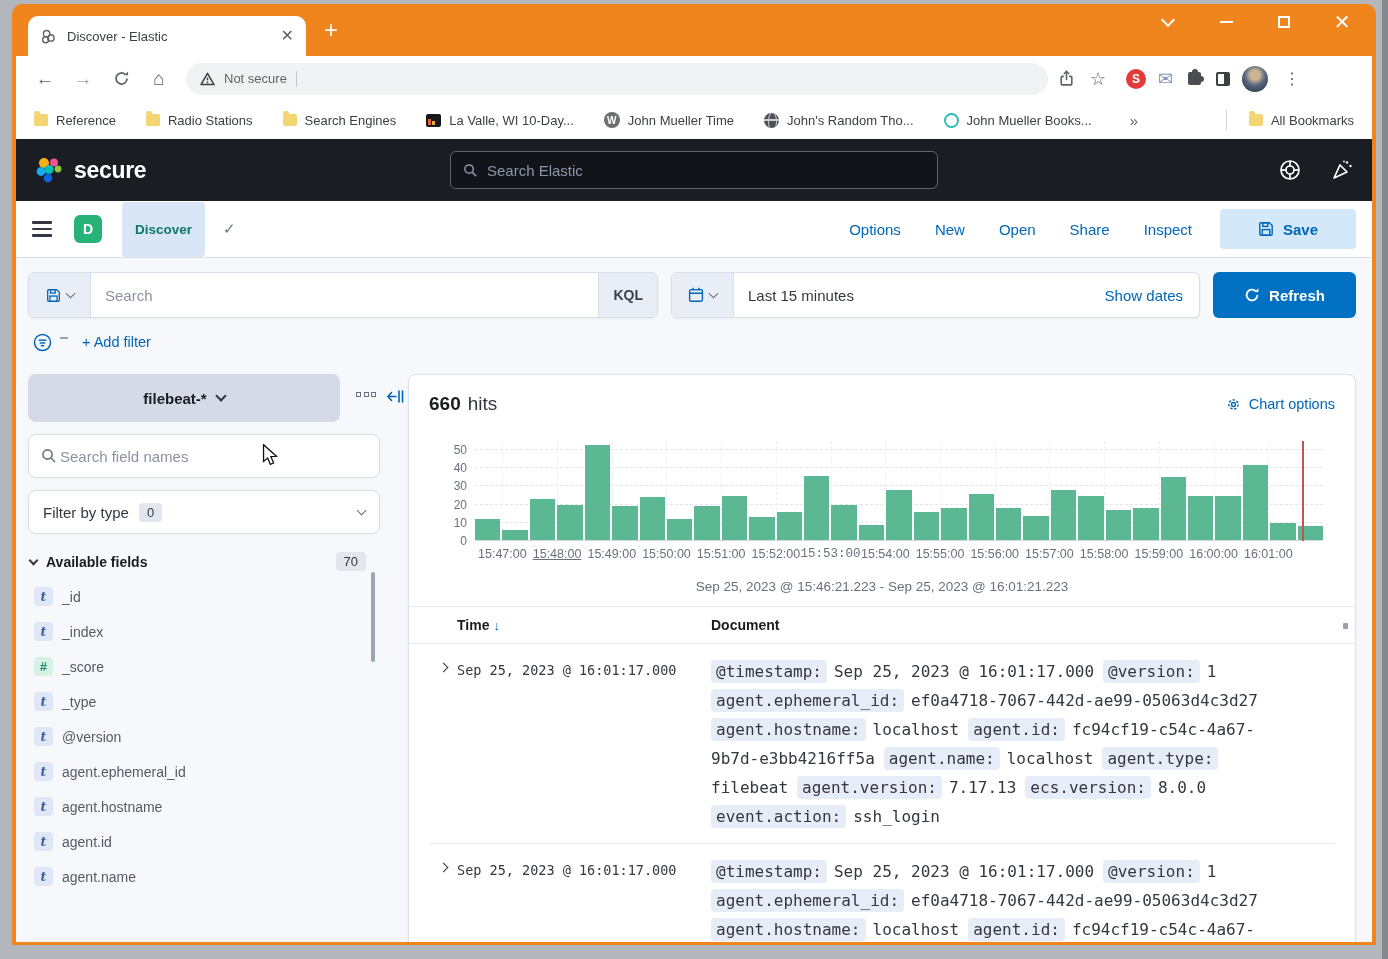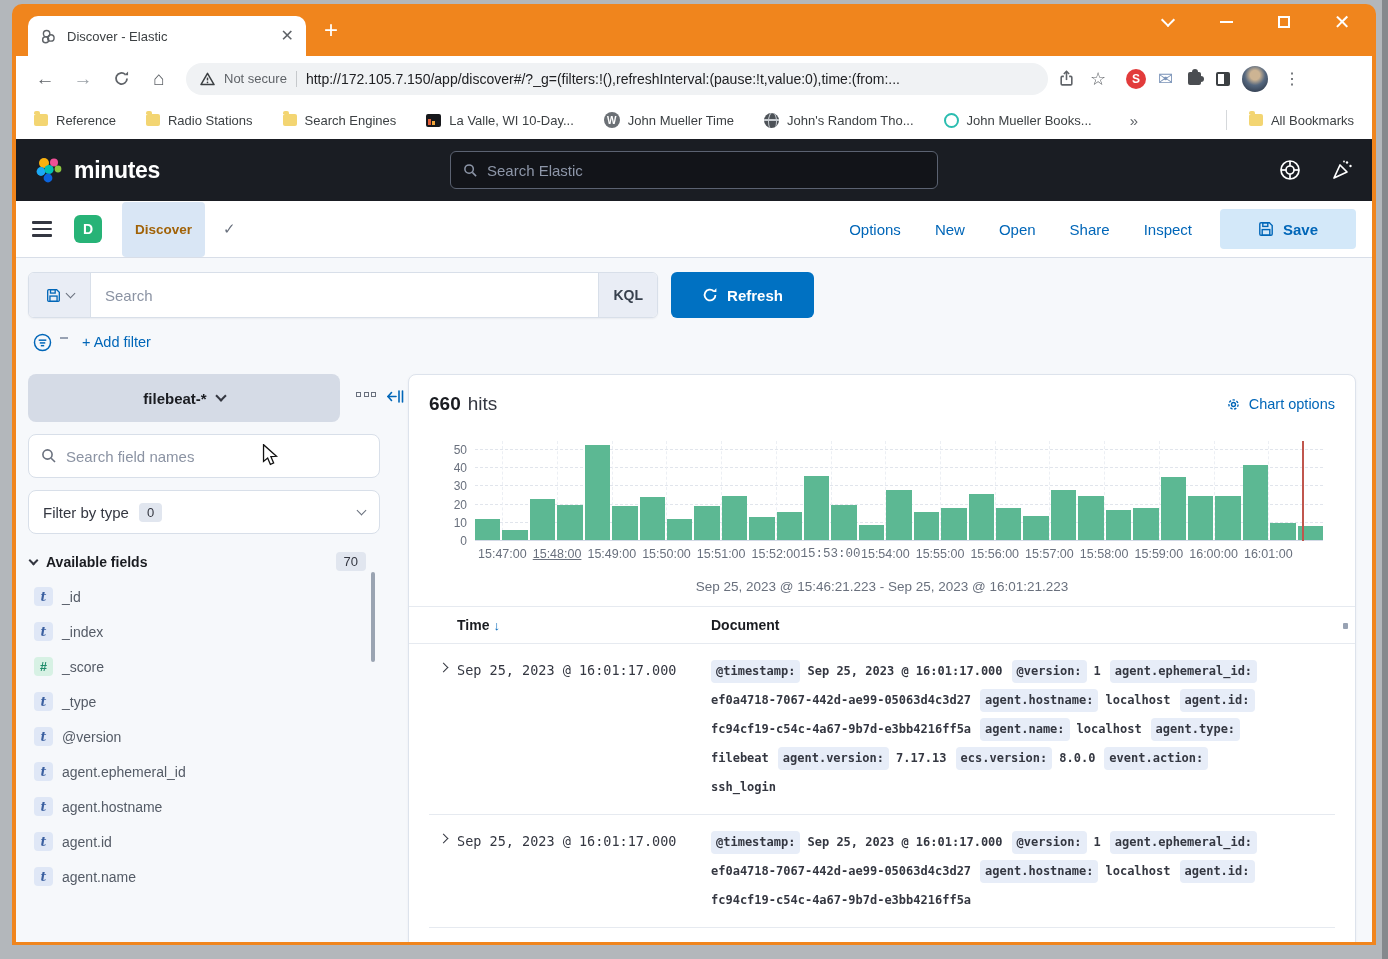--- a/index.html
+++ b/index.html
@@ -78,21 +78,21 @@
     display:flex; align-items:center; padding:0 12px; gap:9px; color:#8d96a8; font-size:15px; }
   .eh-icons { width:300px; display:flex; justify-content:flex-end; gap:28px; align-items:center; }
 
   
   .atoolbar { height:57px; display:flex; align-items:center; padding:0 16px; gap:14px;
     border-bottom:1px solid #d8dee8; background:#fff; flex:none; }
   .hamb { width:20px; display:flex; flex-direction:column; gap:4px; padding:4px 0; }
   .hamb span { height:2.5px; background:#343741; border-radius:1px; }
   .space-badge { width:28px; height:28px; border-radius:6px; background:#27b377; color:#fff;
     display:flex; align-items:center; justify-content:center; font-weight:bold; font-size:14px; margin-left:8px; }
-  .crumb-pill { background:#d9e6f5; color:#a16207; font-weight:600; font-size:13.5px;
+  .crumb-pill { background:#d9e6f5; color:#0f766e; font-weight:600; font-size:13.5px;
     border-radius:4px; padding:20px 13px; margin-left:6px; }
   .crumb-check { color:#69707d; font-size:15px; margin-left:4px; }
   .app-nav { margin-left:auto; display:flex; align-items:center; gap:34px; font-size:15px; color:#0066b8; }
   .save-btn { height:40px; margin-left:14px; background:#d3e8f9; border-radius:4px; padding:0 18px;
     display:flex; align-items:center; gap:9px; color:#0066b8; font-weight:600; font-size:15px; width:136px; justify-content:center; }
 
   
   .page { flex:1; background:#f6f8fb; position:relative; overflow:hidden; padding:14px 16px 0 12px; }
   .query-row { display:flex; gap:13px; }
   .control { height:46px; background:#fff; border:1px solid #d8dfe9; border-radius:6px;
@@ -118,21 +118,21 @@
 
   
   .sidebar { width:352px; position:relative; flex:none; }
   .idx-btn { width:312px; height:48px; background:#d5dbe6; border-radius:8px; display:flex;
     align-items:center; justify-content:center; gap:10px; font-weight:700; font-size:15px; color:#1a1c21; }
   .idx-chev { width:8px; height:8px; border-right:2px solid #343741; border-bottom:2px solid #343741; transform:rotate(45deg); margin-top:-4px; }
   .boxes { position:absolute; top:18px; right:4px; display:flex; gap:2.5px; }
   .boxes span { width:5px; height:5px; border:1.6px solid #69707d; }
   .collapse-ic { position:absolute; top:14px; right:-24px; }
   .fsearch { margin-top:12px; height:44px; background:#fff; border:1px solid #d8dfe9; border-radius:8px;
-    display:flex; align-items:center; padding:0 12px; gap:9px; color:#8b93a3; font-size:15px; }
+    display:flex; align-items:center; padding:0 12px; gap:3px; color:#8b93a3; font-size:15px; }
   .tfilter { margin-top:12px; height:44px; background:#fff; border:1px solid #d8dfe9; border-radius:8px;
     display:flex; align-items:center; padding:0 14px; gap:10px; color:#343741; font-size:15px; }
   .cbadge { background:#e1e6ef; border-radius:4px; padding:2px 8px; font-size:13px; color:#343741; }
   .tfilter .chev { margin-left:auto; }
   .avail { margin-top:18px; display:flex; align-items:center; gap:9px; padding-left:2px; }
   .avail-label { font-weight:700; font-size:14px; color:#1a1c21; }
   .avail .cbadge { margin-left:auto; margin-right:14px; }
   .avail-chev { width:7px; height:7px; border-right:2px solid #343741; border-bottom:2px solid #343741; transform:rotate(45deg); margin-top:-3px; }
   .side-scroll { position:absolute; right:5px; top:198px; width:4px; height:90px; background:#9aa4b2; border-radius:2px; }
   .fields { margin-top:8px; }
@@ -173,21 +173,21 @@
   .sortarrow { color:#0066b8; font-weight:400; margin-left:4px; font-size:13px; }
   .th-doc { font-weight:700; font-size:14px; color:#1a1c21; padding-left:14px; }
   .tbl-dot { position:absolute; right:7px; top:248px; width:5px; height:6px; background:#98a2b3; border-radius:1px; }
 
   .doc-row { display:flex; padding:13px 0 12px; border-bottom:1px solid #e6eaf0; }
   .rchev { width:28px; padding-top:7px; display:flex; justify-content:center; }
   .rchev i { width:7px; height:7px; border-right:1.8px solid #343741; border-top:1.8px solid #343741;
     transform:rotate(45deg); display:block; }
   .rtime { width:240px; font-family:"DejaVu Sans Mono", monospace; font-size:13.5px; color:#343741; padding-top:5px; flex:none; }
   .rdoc { width:600px; padding:0 28px 0 14px; line-height:29px; font-family:"DejaVu Sans Mono", monospace;
-    font-size:12px; color:#343741;font-weight:bold; }
+    font-size:16px; color:#343741; }
   .pill { display:inline-block; background:#e7edf8; border-radius:4px; padding:0 5px; margin-right:7px;
     line-height:23px; }
   .val { margin-right:9px; }
 
   .cursor { position:absolute; left:245px; top:186px; z-index:50; }
 </style>
 </head>
 <body>
 
 <div class="screen">
@@ -233,21 +233,20 @@
       </span>
       <span class="navic">⌂</span>
       <div class="urlbar">
         <svg width="15" height="14" viewBox="0 0 16 15">
           <path d="M8 1.5 L15 13.5 H1 Z" fill="none" stroke="#3c4043" stroke-width="1.6" stroke-linejoin="round"></path>
           <line x1="8" y1="6" x2="8" y2="9" stroke="#3c4043" stroke-width="1.6"></line>
           <circle cx="8" cy="11.2" r="0.9" fill="#3c4043"></circle>
         </svg>
         <span class="ns-label">Not secure</span>
         <span class="url-div"></span>
-        <span class="url-text">http://172.105.7.150/app/discover#/?_g=(filters:!(),refreshInterval:(pause:!t,value:0),time:(from:...</span>
       </div>
       <span class="ticon">
         <svg width="17" height="17" viewBox="0 0 16 16">
               <g fill="none" stroke="#5f6368" stroke-width="1.5">
                 <path d="M5.5 6H4a1 1 0 0 0-1 1v6a1 1 0 0 0 1 1h8a1 1 0 0 0 1-1V7a1 1 0 0 0-1-1h-1.5"></path>
                 <path d="M8 9.5V1.5"></path>
                 <path d="M5.5 3.8 8 1.3l2.5 2.5"></path>
               </g>
             </svg>
       </span>
@@ -306,21 +305,21 @@
     <div class="eheader">
       <div class="brand">
         <svg width="30" height="30" viewBox="0 0 30 30">
           <circle cx="10" cy="8" r="5" fill="#f9b110"></circle>
           <circle cx="20" cy="7.5" r="4" fill="#ee5096"></circle>
           <circle cx="24" cy="14" r="3.4" fill="#8dc63f"></circle>
           <circle cx="7" cy="16.5" r="4.4" fill="#1ba9f5"></circle>
           <circle cx="15" cy="14.5" r="4.6" fill="#00bfb3"></circle>
           <circle cx="14" cy="23" r="4.4" fill="#0b64dd"></circle>
         </svg>
-        <span class="brand-name">minutes</span>
+        <span class="brand-name">secure</span>
       </div>
       <div class="esearch-wrap">
         <div class="esearch">
           <svg width="15" height="15" viewBox="0 0 16 16">
                 <circle cx="6.5" cy="6.5" r="4.5" fill="none" stroke="#8d96a8" stroke-width="1.6"></circle>
                 <line x1="10" y1="10" x2="14" y2="14" stroke="#8d96a8" stroke-width="1.6"></line>
               </svg>
           <span>Search Elastic</span>
         </div>
       </div>
@@ -383,20 +382,35 @@
                 <rect x="4.8" y="1.8" width="5" height="3.6"></rect>
                     <rect x="4.2" y="8.6" width="7.6" height="5.6"></rect>
               </g>
             </svg>
             <i class="chev"></i>
           </div>
           <span class="q-placeholder">Search</span>
           <span class="kql">KQL</span>
         </div>
 
+        <div class="control datebar">
+          <div class="prepend">
+            <svg width="16" height="16" viewBox="0 0 16 16">
+              <g fill="none" stroke="#0066b8" stroke-width="1.4">
+                <rect x="1.6" y="2.6" width="12.8" height="11.6" rx="1.4"></rect>
+                <line x1="1.6" y1="6.2" x2="14.4" y2="6.2"></line>
+                <line x1="5" y1="0.8" x2="5" y2="3.4"></line>
+                    <line x1="11" y1="0.8" x2="11" y2="3.4"></line>
+              </g>
+            </svg>
+            <i class="chev"></i>
+          </div>
+          <span class="dtext">Last 15 minutes</span>
+          <span class="showdates">Show dates</span>
+        </div>
 
         <div class="refresh-btn">
           <svg width="16" height="16" viewBox="0 0 16 16">
             <path d="M13.4 8a5.4 5.4 0 1 1-1.8-4" fill="none" stroke="#fff" stroke-width="1.8"></path>
             <path d="M14.4 1.2v3.8h-3.8z" fill="#fff"></path>
           </svg>
           <span>Refresh</span>
         </div>
       </div>
 

